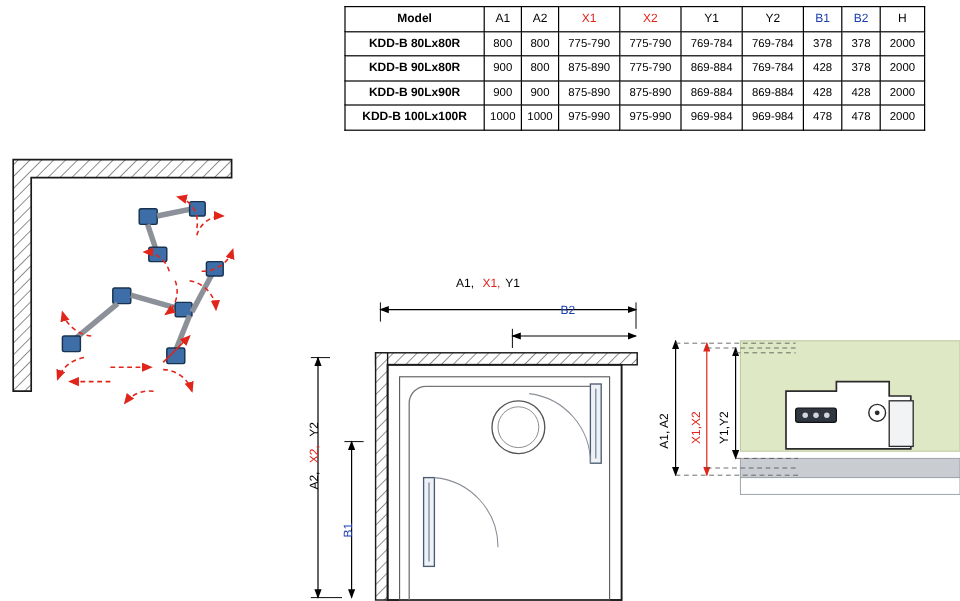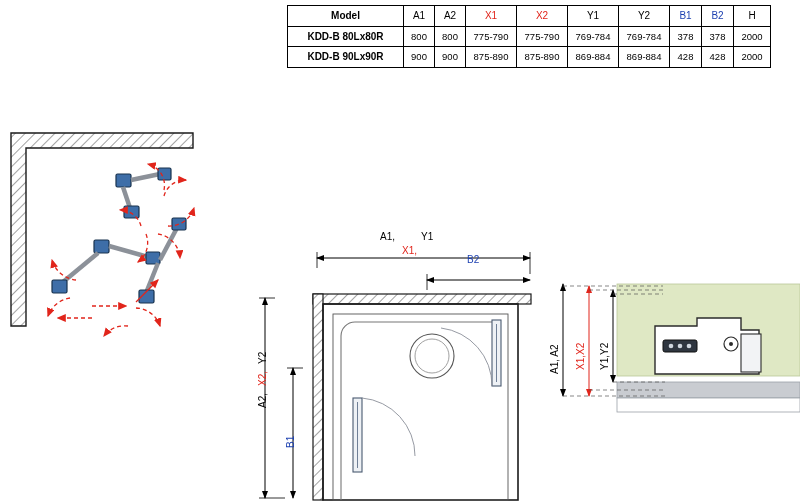--- a/index.html
+++ b/index.html
@@ -130,29 +130,53 @@
           <td>800</td>
           <td>775-790</td>
           <td>775-790</td>
           <td>769-784</td>
           <td>769-784</td>
           <td>378</td>
           <td>378</td>
           <td>2000</td>
         </tr>
         <tr>
+          <td class="model">KDD-B 90Lx80R</td>
+          <td>900</td>
+          <td>800</td>
+          <td>875-890</td>
+          <td>775-790</td>
+          <td>869-884</td>
+          <td>769-784</td>
+          <td>428</td>
+          <td>378</td>
+          <td>2000</td>
+        </tr>
+        <tr>
           <td class="model">KDD-B 90Lx90R</td>
           <td>900</td>
           <td>900</td>
           <td>875-890</td>
           <td>875-890</td>
           <td>869-884</td>
           <td>869-884</td>
           <td>428</td>
           <td>428</td>
+          <td>2000</td>
+        </tr>
+        <tr>
+          <td class="model">KDD-B 100Lx100R</td>
+          <td>1000</td>
+          <td>1000</td>
+          <td>975-990</td>
+          <td>975-990</td>
+          <td>969-984</td>
+          <td>969-984</td>
+          <td>478</td>
+          <td>478</td>
           <td>2000</td>
         </tr>
       </tbody>
     </table>
   </div>
 
   <div class="hinge-panel">
     <svg width="250" height="225" viewBox="0 0 250 225">
       <defs>
         <pattern id="hatchL" width="7" height="7" patternUnits="userSpaceOnUse" patternTransform="rotate(45)">
@@ -276,21 +300,21 @@
         <line x1="14" y1="270" x2="40" y2="270" stroke="#000" stroke-width="0.8"></line>
       </g>
 
       <g>
         <line x1="48" y1="140" x2="48" y2="270" stroke="#000" stroke-width="1" marker-start="url(#arrBkS)" marker-end="url(#arrBk)"></line>
         <line x1="42" y1="140" x2="58" y2="140" stroke="#000" stroke-width="0.8"></line>
       </g>
     </svg>
 
     <span class="lbl" style="left:135px; top:3px;">A1,</span>
-    <span class="lbl red" style="left:157px; top:17px;">X1,</span>
+    <span class="lbl red" style="left:157px; top:3px;">X1,</span>
     <span class="lbl" style="left:176px; top:3px;">Y1</span>
     <span class="lbl blue" style="left:222px; top:26px;">B2</span>
 
     <span class="lbl vert" style="left:12px; top:180px;">A2,</span>
     <span class="lbl vert red" style="left:12px; top:158px;">X2,</span>
     <span class="lbl vert" style="left:12px; top:136px;">Y2</span>
     <span class="lbl vert blue" style="left:40px; top:220px;">B1</span>
   </div>
 
   <div class="section-panel">

